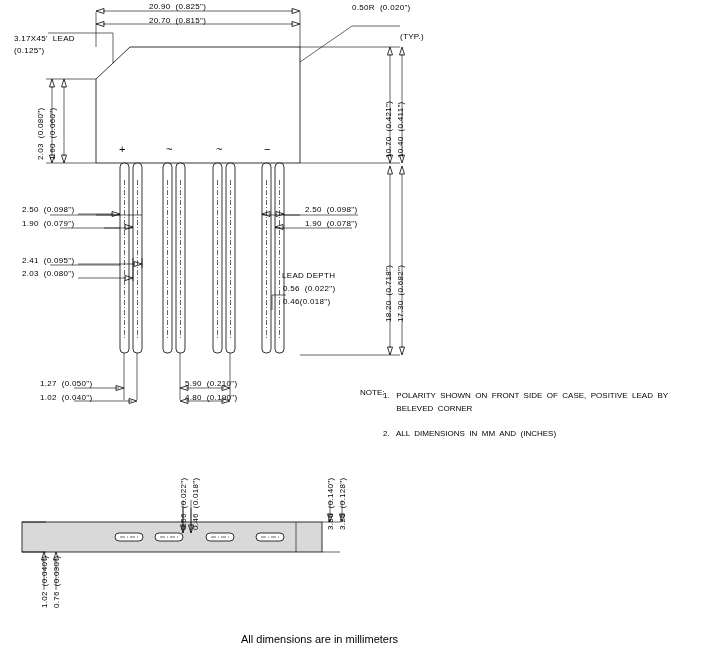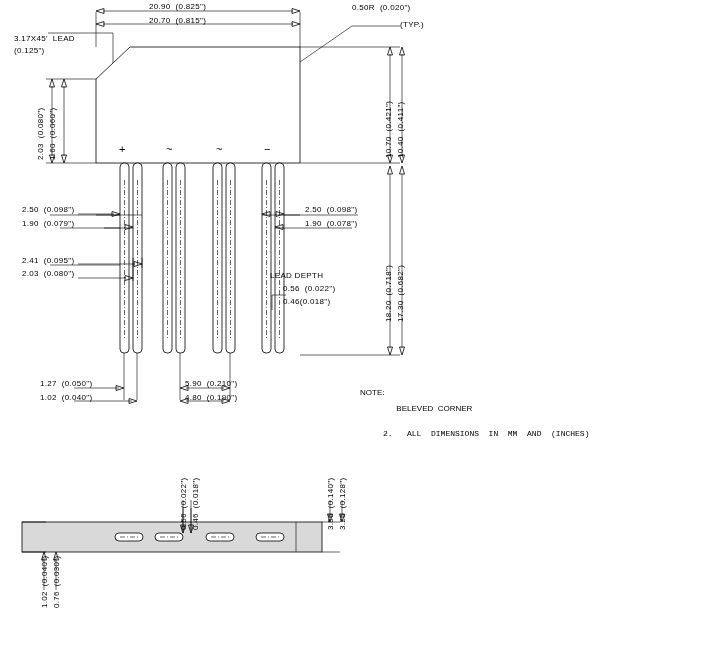--- a/index.html
+++ b/index.html
@@ -158,21 +158,21 @@
     <path class="thin" d="M44,558 L44,590"></path>
     <path class="thin" d="M56,558 L56,590"></path>
     <path class="ln" d="M44,552 L41.5,560 L46.5,560 Z" fill="#000"></path>
     <path class="ln" d="M56,552 L53.5,560 L58.5,560 Z" fill="#000"></path>
   </svg>
 
   <div class="lbl" style="left:149px;top:2px;">20.90  (0.825")</div>
   <div class="lbl" style="left:149px;top:16px;">20.70  (0.815")</div>
 
   <div class="lbl" style="left:352px;top:3px;">0.50R  (0.020")</div>
-  <div class="lbl" style="left:352px;top:20px;padding-left:48px;">(TYP.)</div>
+  <div class="lbl" style="left:352px;top:32px;padding-left:48px;">(TYP.)</div>
 
   <div class="lbl" style="left:14px;top:34px;">3.17X45'  LEAD</div>
   <div class="lbl" style="left:14px;top:46px;">(0.125")</div>
 
   <div class="lbl v" style="left:36px;top:160px;transform:rotate(-90deg);">2.03  (0.080")</div>
   <div class="lbl v" style="left:48px;top:160px;transform:rotate(-90deg);">1.60  (0.060")</div>
 
   <div class="lbl v" style="left:384px;top:158px;transform:rotate(-90deg);">10.70  (0.421")</div>
   <div class="lbl v" style="left:396px;top:158px;transform:rotate(-90deg);">10.40  (0.411")</div>
 
@@ -180,21 +180,21 @@
   <div class="lbl v" style="left:396px;top:322px;transform:rotate(-90deg);">17.30  (0.682")</div>
 
   <div class="lbl" style="left:22px;top:205px;">2.50  (0.098")</div>
   <div class="lbl" style="left:22px;top:219px;">1.90  (0.079")</div>
   <div class="lbl" style="left:22px;top:256px;">2.41  (0.095")</div>
   <div class="lbl" style="left:22px;top:269px;">2.03  (0.080")</div>
 
   <div class="lbl" style="left:305px;top:205px;">2.50  (0.098")</div>
   <div class="lbl" style="left:305px;top:219px;">1.90  (0.078")</div>
 
-  <div class="lbl" style="left:270px;top:271px;">LEAD DEPTH</div>
+  <div class="lbl" style="left:282px;top:271px;">LEAD DEPTH</div>
   <div class="lbl" style="left:283px;top:284px;">0.56  (0.022")</div>
   <div class="lbl" style="left:283px;top:297px;">0.46(0.018")</div>
 
   <div class="lbl" style="left:40px;top:379px;">1.27  (0.050")</div>
   <div class="lbl" style="left:40px;top:393px;">1.02  (0.040")</div>
   <div class="lbl" style="left:185px;top:379px;">5.90  (0.210")</div>
   <div class="lbl" style="left:185px;top:393px;">4.80  (0.190")</div>
 
   <div class="lbl" style="left:119px;top:144px;font-size:11px;">+</div>
   <div class="lbl" style="left:166px;top:144px;font-size:11px;">~</div>
@@ -202,17 +202,19 @@
   <div class="lbl" style="left:264px;top:144px;font-size:11px;">−</div>
 
   <div class="lbl v" style="left:179px;top:530px;transform:rotate(-90deg);">0.56  (0.022")</div>
   <div class="lbl v" style="left:191px;top:530px;transform:rotate(-90deg);">0.46  (0.018")</div>
   <div class="lbl v" style="left:326px;top:530px;transform:rotate(-90deg);">3.56  (0.140")</div>
   <div class="lbl v" style="left:338px;top:530px;transform:rotate(-90deg);">3.25  (0.128")</div>
   <div class="lbl v" style="left:40px;top:608px;transform:rotate(-90deg);">1.02  (0.040")</div>
   <div class="lbl v" style="left:52px;top:608px;transform:rotate(-90deg);">0.76  (0.030")</div>
 
   <div class="noteblk" style="left:360px;top:386px;">NOTE:</div>
+  <div class="noteblk" style="left:383px;top:389px;">1.   POLARITY  SHOWN  ON  FRONT  SIDE  OF  CASE,  POSITIVE  LEAD  BY</div>
   <div class="noteblk" style="left:383px;top:402px;">      BELEVED  CORNER</div>
-  <div class="noteblk" style="left:383px;top:427px;font-family:Liberation Mono, monospace;">2.   ALL  DIMENSIONS  IN  MM  AND  (INCHES)</div>
-
+  <div class="noteblk" style="left:383px;top:427px;">2.   ALL  DIMENSIONS  IN  MM  AND  (INCHES)</div>
+
+  <div class="caption" style="left:241px;top:633px;">All dimensions are in millimeters</div>
 
 </div>
 
 </body></html>

